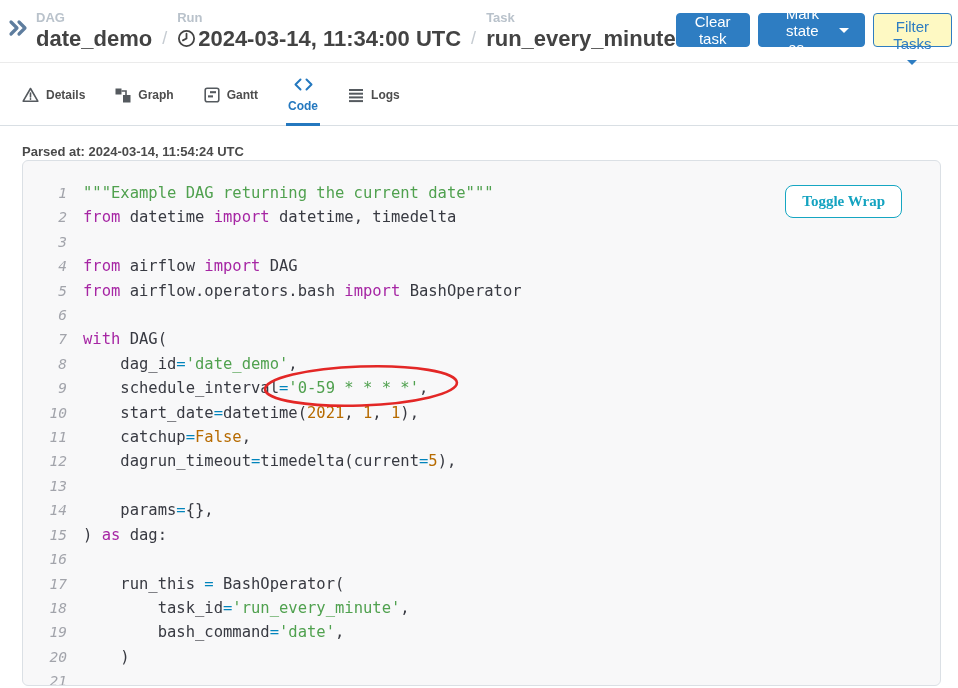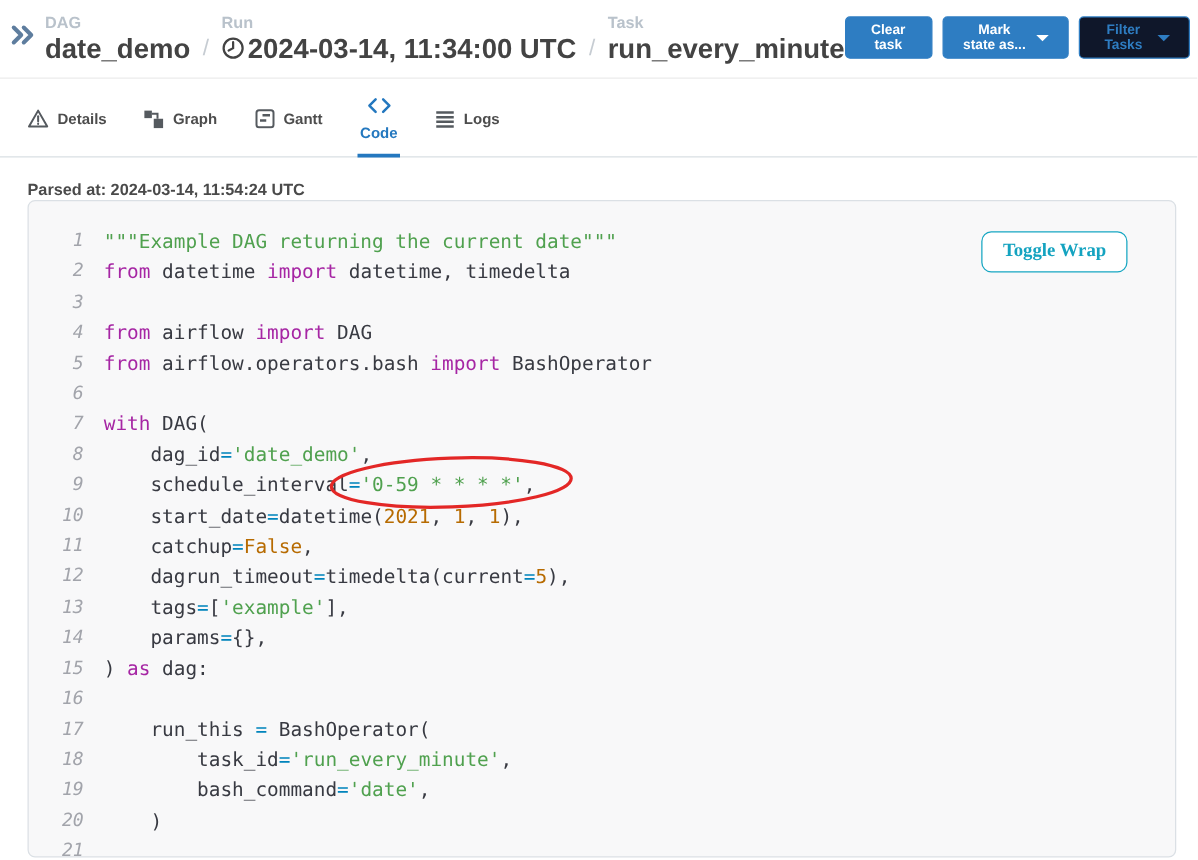--- a/index.html
+++ b/index.html
@@ -11,25 +11,25 @@
             padding:8px 6px 10px 8px; border-bottom:1px solid #ebebeb; height:63px; }
   .breadcrumb { display:flex; align-items:flex-end; gap:8px; }
   .collapse-toggle { align-self:flex-start; margin-top:8px; cursor:pointer; }
   .crumb { display:flex; flex-direction:column; }
   .crumb-label { font-size:13px; font-weight:700; color:#b9c2cb; line-height:14px; margin-bottom:3px; }
   .crumb-value { font-size:22px; font-weight:700; color:#434343; line-height:22px;
                  display:flex; align-items:center; gap:2px; white-space:nowrap; }
   .crumb-sep { font-size:18px; color:#c6ccd2; padding:0 2px 1px 2px; }
 
   .actions { display:flex; gap:8px; align-items:center; }
-  .btn { height:34px; padding:4px 15px; font-size:11px; font-weight:700; border-radius:4px;
+  .btn { height:34px; padding:4px 15px; font-size:15px; font-weight:400; border-radius:4px;
          border:1px solid #2e7dc2; cursor:pointer; display:flex; align-items:center; gap:8px;
          font-family:"Liberation Sans", sans-serif; }
   .btn-solid { background:#2e7dc2; color:#ffffff; }
-  .btn-outline { background:#0f172a; color:#2e7dc2; border-color:#2e7dc2; }
+  .btn-outline { background:#fef9c3; color:#2e7dc2; border-color:#2e7dc2;flex-direction:column; }
   .caret { width:0; height:0; border-left:5px solid transparent; border-right:5px solid transparent;
            border-top:5px solid currentColor; display:inline-block; }
 
   
   .tabbar { display:flex; gap:30px; padding:14px 0 0 22px; border-bottom:1px solid #d9dfe4; }
   .tab { display:flex; align-items:center; gap:7px; padding-bottom:12px; cursor:pointer;
          font-size:12px; font-weight:700; color:#4d4d4d; position:relative; }
   .tab .ticon { display:flex; color:#555a5f; }
   .tab.active { color:#2478bf;flex-direction:column; }
   .tab.active .ticon { color:#2478bf; }
@@ -175,21 +175,21 @@
       <div class="code-line"><span class="ln">3</span><span class="code-text"></span></div>
       <div class="code-line"><span class="ln">4</span><span class="code-text"><span class="t-kw">from</span><span class="t-plain"> airflow </span><span class="t-kw">import</span><span class="t-plain"> DAG</span></span></div>
       <div class="code-line"><span class="ln">5</span><span class="code-text"><span class="t-kw">from</span><span class="t-plain"> airflow.operators.bash </span><span class="t-kw">import</span><span class="t-plain"> BashOperator</span></span></div>
       <div class="code-line"><span class="ln">6</span><span class="code-text"></span></div>
       <div class="code-line"><span class="ln">7</span><span class="code-text"><span class="t-kw">with</span><span class="t-plain"> DAG(</span></span></div>
       <div class="code-line"><span class="ln">8</span><span class="code-text"><span class="t-plain">    dag_id</span><span class="t-op">=</span><span class="t-str">'date_demo'</span><span class="t-plain">,</span></span></div>
       <div class="code-line"><span class="ln">9</span><span class="code-text"><span class="t-plain">    schedule_interval</span><span class="t-op">=</span><span class="t-str">'0-59 * * * *'</span><span class="t-plain">,</span></span></div>
       <div class="code-line"><span class="ln">10</span><span class="code-text"><span class="t-plain">    start_date</span><span class="t-op">=</span><span class="t-plain">datetime(</span><span class="t-num">2021</span><span class="t-plain">, </span><span class="t-num">1</span><span class="t-plain">, </span><span class="t-num">1</span><span class="t-plain">),</span></span></div>
       <div class="code-line"><span class="ln">11</span><span class="code-text"><span class="t-plain">    catchup</span><span class="t-op">=</span><span class="t-num">False</span><span class="t-plain">,</span></span></div>
       <div class="code-line"><span class="ln">12</span><span class="code-text"><span class="t-plain">    dagrun_timeout</span><span class="t-op">=</span><span class="t-plain">timedelta(current</span><span class="t-op">=</span><span class="t-num">5</span><span class="t-plain">),</span></span></div>
-      <div class="code-line"><span class="ln">13</span><span class="code-text"><span class="t-plain">    tags</span><span class="t-op">=</span><span class="t-plain">[</span><span class="t-str">'example'</span><span class="t-plain">],</span></span></div>
+      <div class="code-line"><span class="ln">13</span></div>
       <div class="code-line"><span class="ln">14</span><span class="code-text"><span class="t-plain">    params</span><span class="t-op">=</span><span class="t-plain">{},</span></span></div>
       <div class="code-line"><span class="ln">15</span><span class="code-text"><span class="t-plain">) </span><span class="t-kw">as</span><span class="t-plain"> dag:</span></span></div>
       <div class="code-line"><span class="ln">16</span><span class="code-text"></span></div>
       <div class="code-line"><span class="ln">17</span><span class="code-text"><span class="t-plain">    run_this </span><span class="t-op">=</span><span class="t-plain"> BashOperator(</span></span></div>
       <div class="code-line"><span class="ln">18</span><span class="code-text"><span class="t-plain">        task_id</span><span class="t-op">=</span><span class="t-str">'run_every_minute'</span><span class="t-plain">,</span></span></div>
       <div class="code-line"><span class="ln">19</span><span class="code-text"><span class="t-plain">        bash_command</span><span class="t-op">=</span><span class="t-str">'date'</span><span class="t-plain">,</span></span></div>
       <div class="code-line"><span class="ln">20</span><span class="code-text"><span class="t-plain">    )</span></span></div>
       <div class="code-line"><span class="ln">21</span><span class="code-text"></span></div>
     </div>
 </div>

